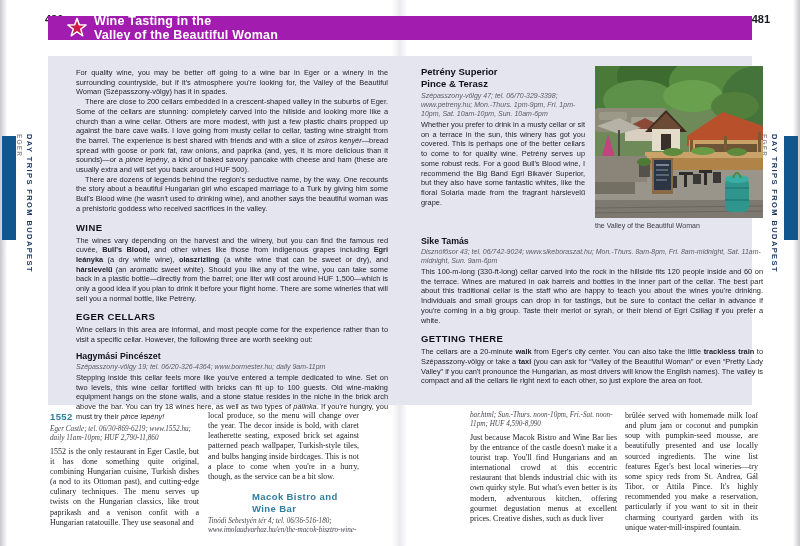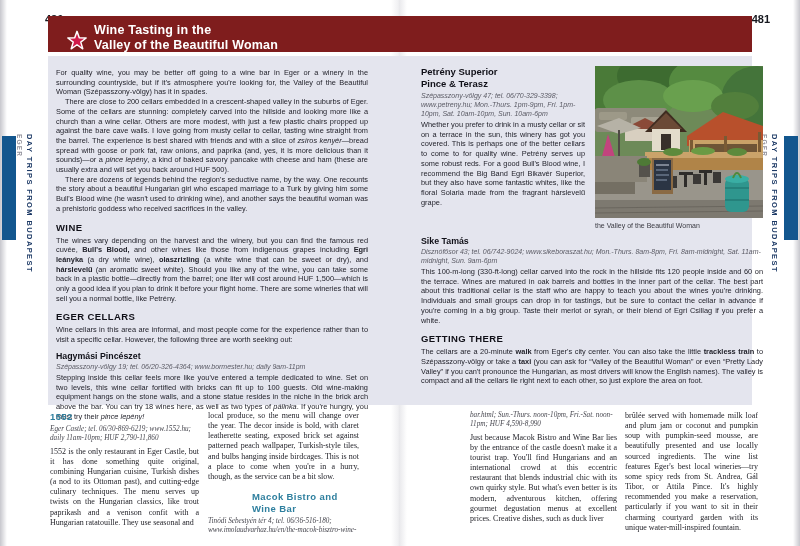--- a/index.html
+++ b/index.html
@@ -14,29 +14,29 @@
   .edge-right { position:absolute; right:0; top:0; width:7px; height:546px;
     background:linear-gradient(to left,#c7c7cd,#ffffff); }
   .fold { position:absolute; left:391px; top:0; width:16px; height:546px;
     background:linear-gradient(to right,rgba(40,40,70,0) 0%,rgba(40,40,70,.07) 45%,rgba(40,40,70,.1) 52%,rgba(40,40,70,0) 100%); }
 
   .pagenum { position:absolute; top:13px; font:bold 11px/13px "Liberation Sans",sans-serif; color:#16181f; }
   .pagenum.l { left:45px; }
   .pagenum.r { right:30px;text-align:right; }
 
   
-  .band { position:absolute; left:48px; top:16px; width:704px; height:36px;
-    background:#7f1d1d; display:flex; align-items:flex-end; }
+  .band { position:absolute; left:48px; top:16px; width:704px; height:24px;
+    background:#a21caf; display:flex; align-items:center; }
   .band .star { width:22px; height:22px; margin:0 6px 0 18px; flex:0 0 auto; }
   .band .title { color:#ffffff; font:bold 12.5px/14.5px "Liberation Sans",sans-serif; letter-spacing:.2px; }
 
   
   .fbox { position:absolute; left:48px; top:56px; width:704px; height:349px;
     background:#e4e5ee; }
-  .fx-left { position:absolute; left:8px; top:12px; width:312px; }
+  .fx-left { position:absolute; left:28px; top:12px; width:312px; }
   .fx-right { position:absolute; left:347px; top:10px; width:342px;margin-left:26px; }
 
   .bx-body, .bx-body p { font:7.4px/9.7px "Liberation Sans",sans-serif; color:#23232c; text-align:justify; }
   .bx-body p + p { text-indent:9px; }
   .run-b { font-weight:bold; }
   .run-i { font-style:italic; }
   .bx-h2 { font:bold 9.5px/11px "Liberation Sans",sans-serif; letter-spacing:.4px; color:#101018; margin:8px 0 3px; }
   .bx-h3 { font:bold 8.8px/10px "Liberation Sans",sans-serif; color:#101018; margin:6px 0 1px; }
   .bx-addr { font:italic 7px/9px "Liberation Sans",sans-serif; color:#5a5a64; margin-bottom:2px; }
 

